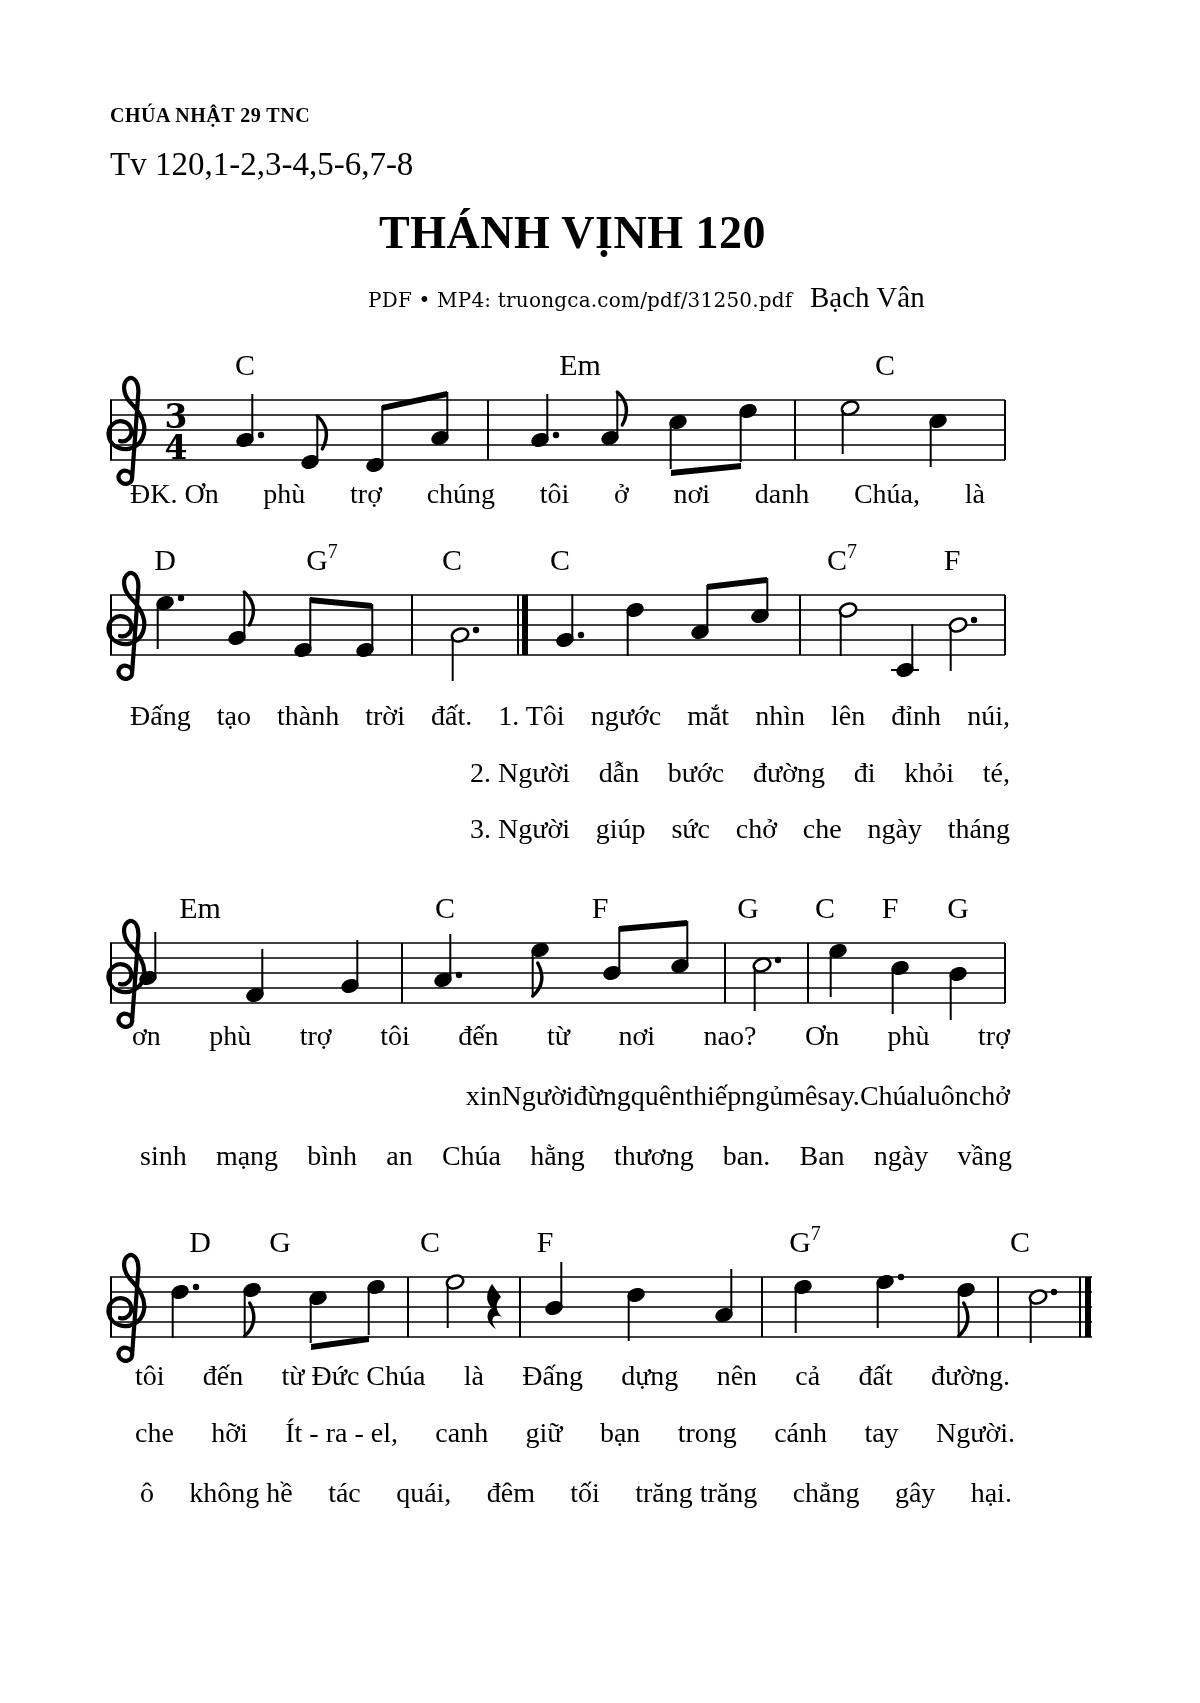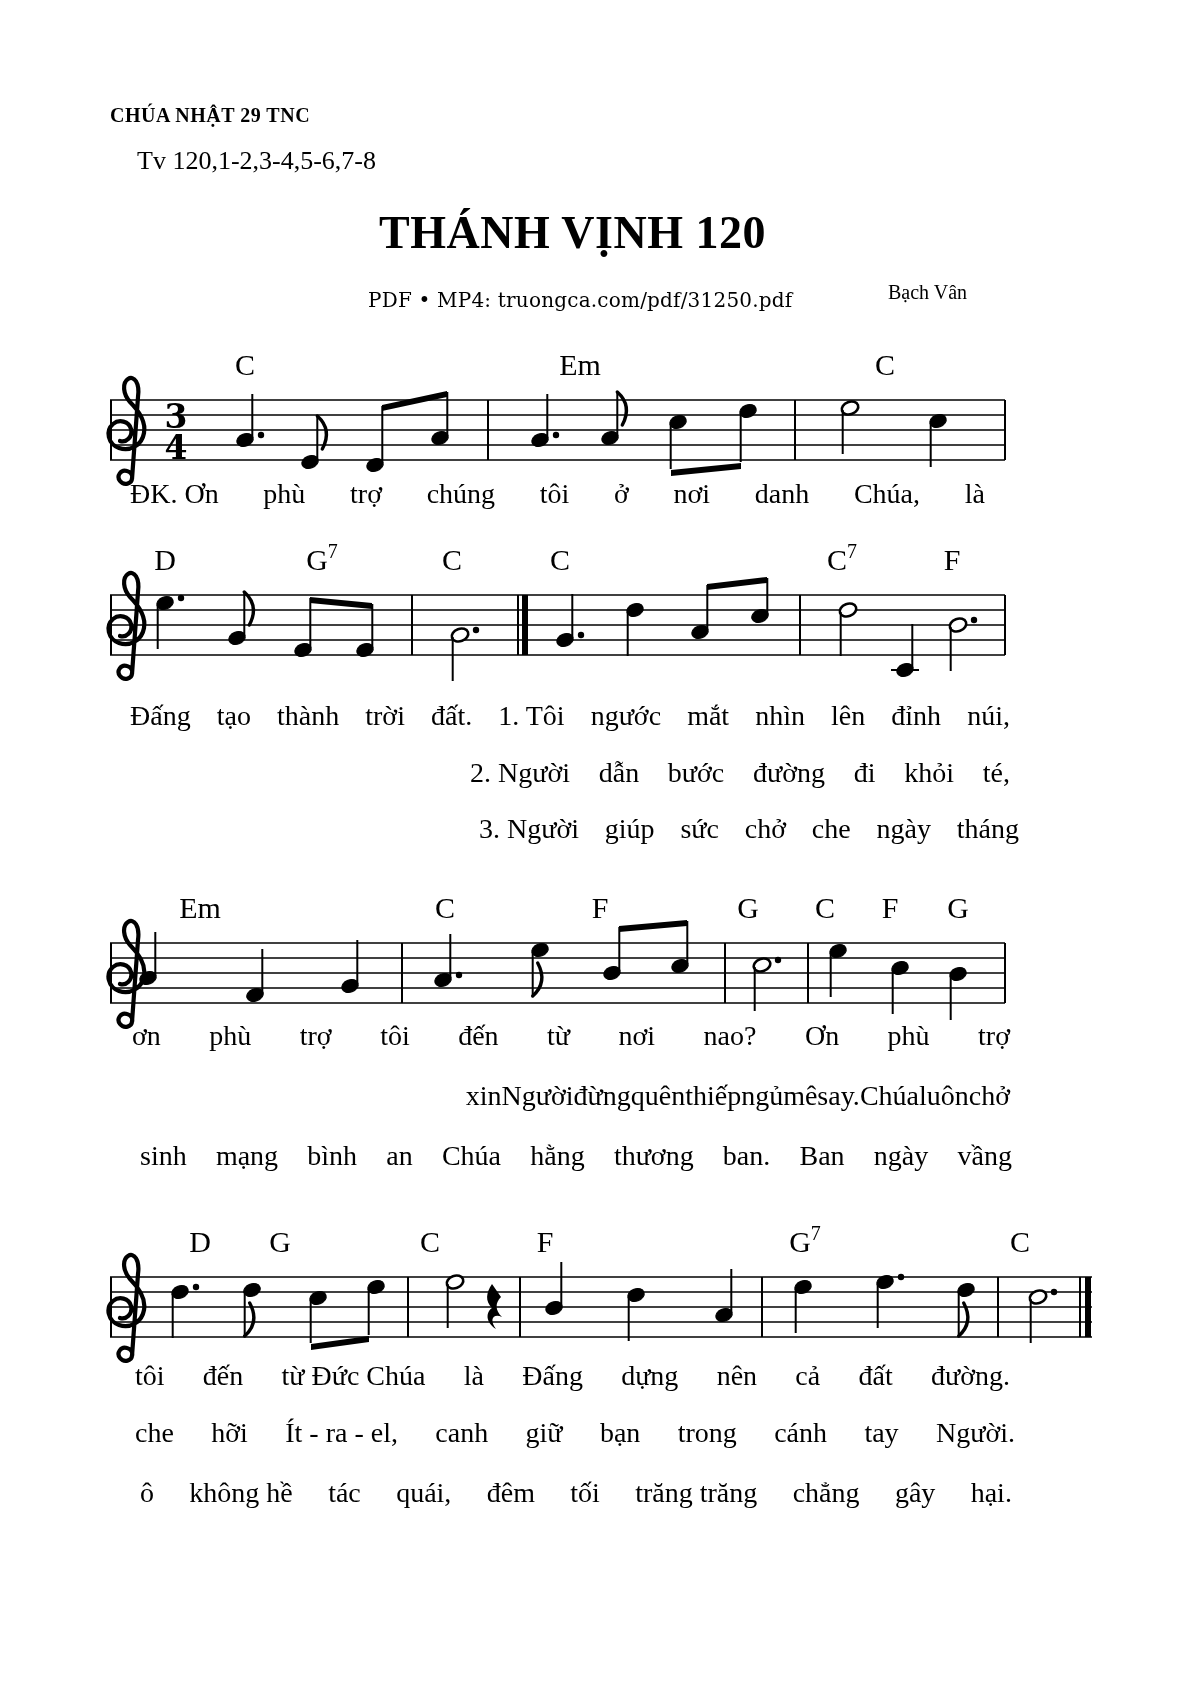--- a/index.html
+++ b/index.html
@@ -6,24 +6,24 @@
   body{
     width:1200px;height:1703px;
     background:#ffffff;
     font-family:"Liberation Serif", serif;
     color:#000;
     position:relative;
     overflow:hidden;
   }
   .abs{position:absolute;}
   .hdr1{left:110px;top:104px;font-size:20px;font-weight:bold;letter-spacing:.5px;}
-  .hdr2{left:110px;top:146px;font-size:26px;margin-left:27px;}
+  .hdr2{left:110px;top:146px;font-size:33px;}
   .title{left:0;top:206px;width:1145px;text-align:center;font-size:46px;font-weight:bold;letter-spacing:.5px;}
   .subtitle{left:368px;top:288px;font-size:20px;font-family:"DejaVu Serif", serif;letter-spacing:.2px;}
-  .author{left:888px;top:281px;font-size:20px;}
+  .author{left:810px;top:281px;font-size:29px;}
   .lyric-row{position:absolute;display:flex;justify-content:space-between;font-size:28px;white-space:nowrap;}
   .lyric-row span{display:inline-block;}
   svg{position:absolute;left:0;}
   svg text.chord{font-family:"Liberation Serif", serif;font-size:30px;fill:#000;}
   svg text.tsig{font-family:"DejaVu Serif", serif;font-size:33px;font-weight:bold;fill:#000;}
 </style>
 </head>
 <body>
 
 <div class="abs hdr1">CHÚA NHẬT 29 TNC</div>
@@ -200,21 +200,21 @@
     </div>
     <div class="lyric-row" style="top: 757px; left: 470px; width: 540px; font-family: Liberation Serif, serif;">
       <span>2. Người</span>
       <span>dẫn</span>
       <span>bước</span>
       <span>đường</span>
       <span>đi</span>
       <span>khỏi</span>
       <span>té,</span>
     </div>
-    <div class="lyric-row" style="top: 813px; left: 470px; width: 540px; margin-left: 9px;">
+    <div class="lyric-row" style="top: 813px; left: 470px; width: 540px;">
       <span>3. Người</span>
       <span>giúp</span>
       <span>sức</span>
       <span>chở</span>
       <span>che</span>
       <span>ngày</span>
       <span>tháng</span>
     </div>
     <svg width="1200" height="165" style="top:888px">
       <line x1="110" y1="55" x2="1005" y2="55" stroke="#000" stroke-width="1.6"></line>

